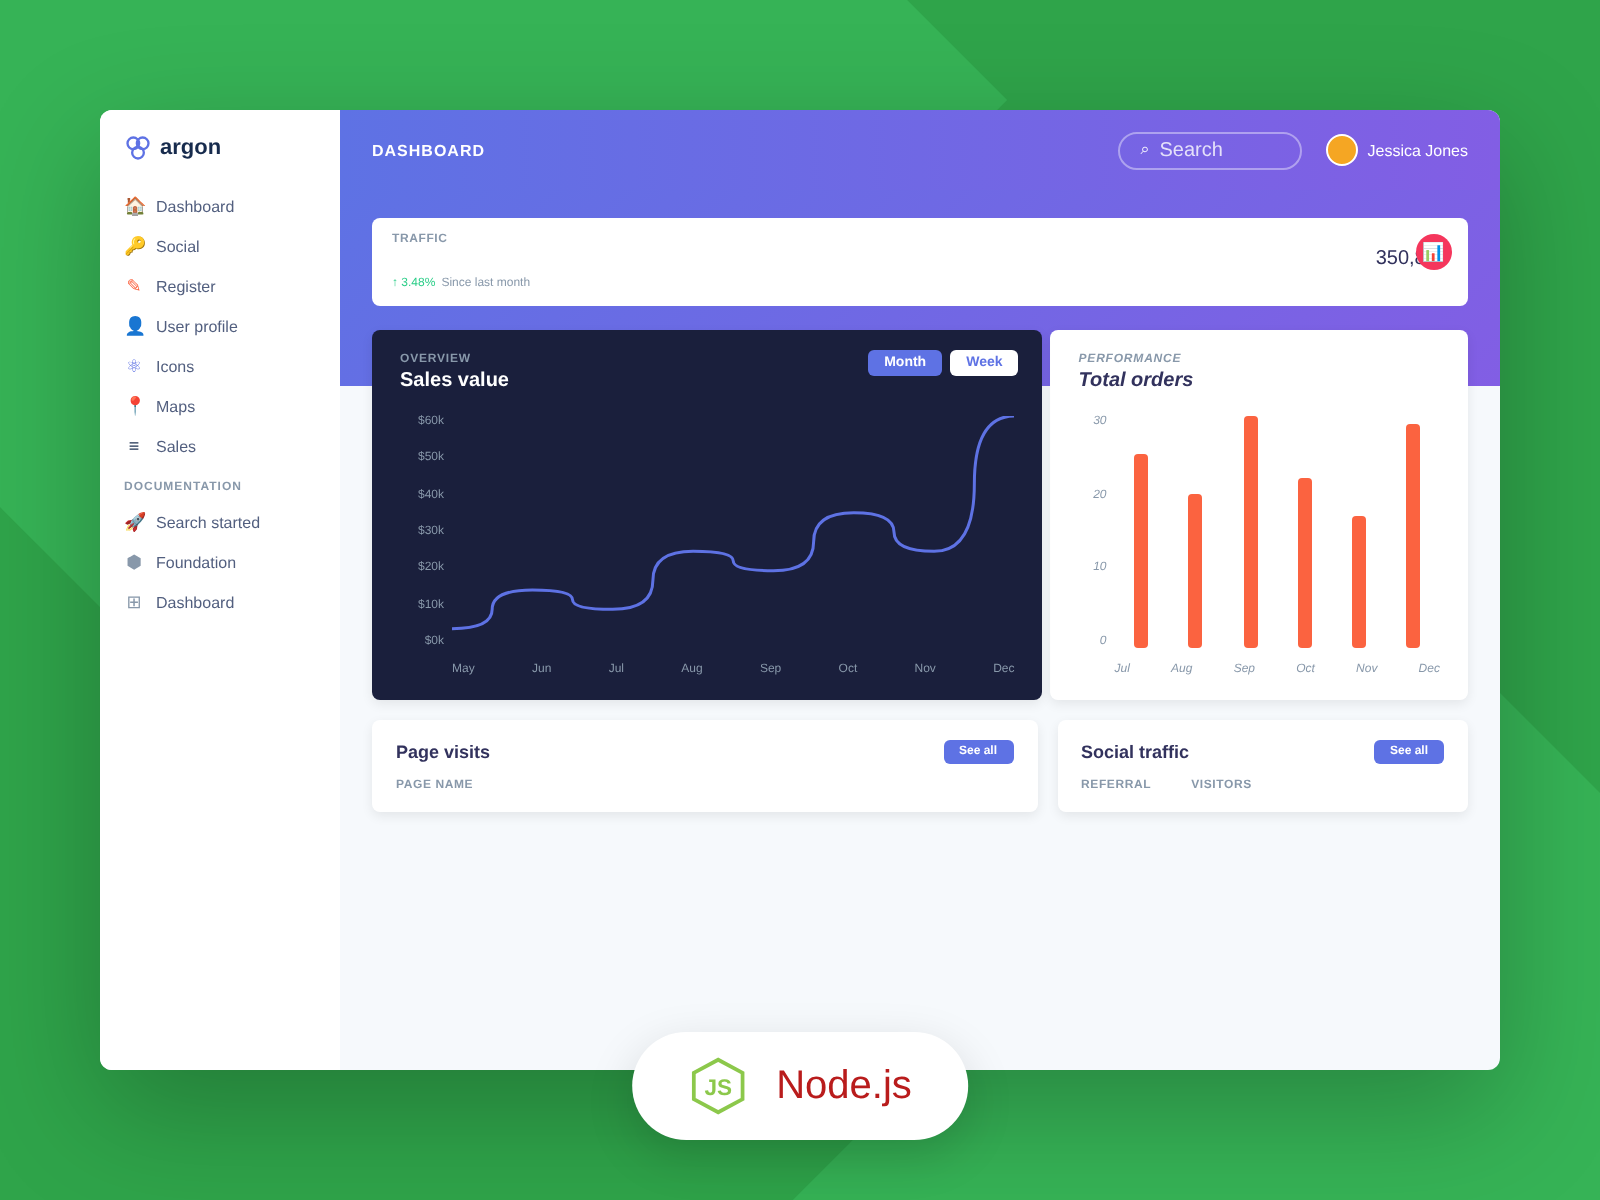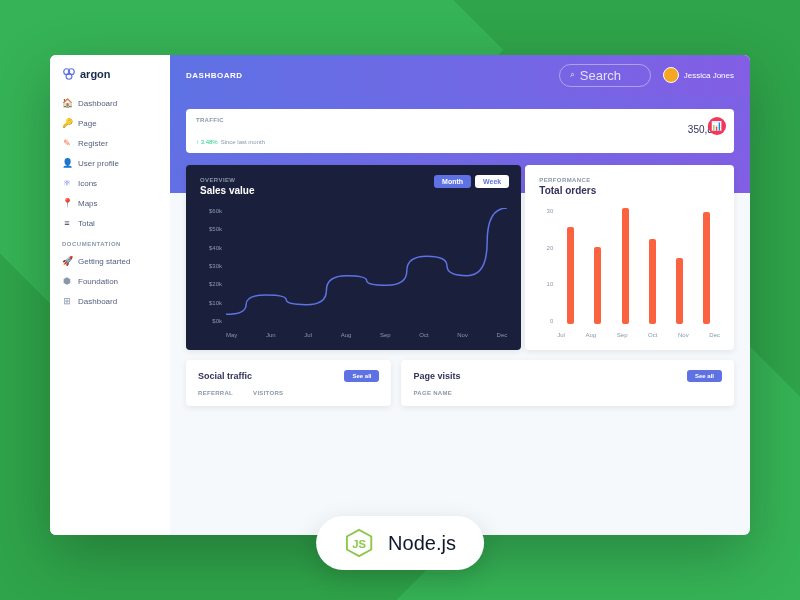--- a/index.html
+++ b/index.html
@@ -13,21 +13,21 @@
 .brand-icon { width: 14px; height: 14px; }
 .brand-text { font-weight: 700; color: #172b4d; font-size: 11px; }
 .nav-item { display: flex; align-items: center; gap: 6px; padding: 5px 12px; color: #525f7f; cursor: pointer; }
 .nav-item .mi { width: 10px; text-align: center; font-size: 9px; }
 .nav-sep { padding: 8px 12px 4px; font-size: 6px; color: #8898aa; letter-spacing: 0.5px; font-weight: 600; }
 .main { flex: 1; display: flex; flex-direction: column; }
 .topbar { height: 40px; background: linear-gradient(90deg, #5e72e4, #825ee4); display: flex; align-items: center; padding: 0 16px; justify-content: space-between; }
 .topbar-left { color: #fff; font-size: 8px; font-weight: 600; letter-spacing: 0.5px; }
 .topbar-right { display: flex; align-items: center; gap: 12px; }
 .search { display: flex; align-items: center; border: 1px solid rgba(255,255,255,0.4); border-radius: 20px; padding: 3px 10px; gap: 5px; }
-.search input { background: transparent; border: none; outline: none; color: #fff; font-size: 13px; width: 60px; }
+.search input { background: transparent; border: none; outline: none; color: #fff; font-size: 10px; width: 60px; }
 .search input::placeholder { color: rgba(255,255,255,0.8); }
 .user { display: flex; align-items: center; gap: 5px; color: #fff; font-size: 8px; }
 .avatar { width: 16px; height: 16px; border-radius: 50%; background: #f5a623; border: 1px solid #fff; }
 .hero { background: linear-gradient(135deg, #5e72e4, #825ee4); padding: 14px 16px 40px; }
 .stats { display: flex; gap: 10px; }
 .stat { flex: 1; background: #fff; border-radius: 4px; padding: 8px 10px; position: relative; }
 .stat-label { font-size: 6px; color: #8898aa; font-weight: 600; letter-spacing: 0.3px; }
 .stat-value { font-size: 10px; font-weight: 400; color: #32325d; margin-top: 1px; text-align: right; }
 .stat-change { font-size: 6px; margin-top: 4px; }
 .stat-change .pct { margin-right: 3px; }
@@ -44,36 +44,36 @@
 .tabs { position: absolute; top: 10px; right: 12px; display: flex; gap: 4px; }
 .tab { font-size: 7px; padding: 3px 8px; border-radius: 3px; font-weight: 600; cursor: pointer; }
 .tab.active { background: #5e72e4; color: #fff; }
 .tab.inactive { background: #fff; color: #5e72e4; }
 .sales-chart { margin-top: 12px; height: 130px; position: relative; }
 .y-axis { position: absolute; left: 0; top: 0; bottom: 14px; width: 22px; display: flex; flex-direction: column; justify-content: space-between; }
 .y-tick { font-size: 6px; color: #8898aa; text-align: right; }
 .x-axis { position: absolute; bottom: 0; left: 26px; right: 0; display: flex; justify-content: space-between; }
 .x-tick { font-size: 6px; color: #8898aa; }
 .plot { position: absolute; left: 26px; right: 0; top: 0; bottom: 14px; }
-.orders-card { flex: 1; padding: 12px 14px; }
+.orders-card { flex: 1; padding: 12px 14px; font-style: italic; }
 .orders-card .card-title { color: #32325d; }
 .orders-chart { margin-top: 12px; height: 130px; position: relative; }
 .bars { position: absolute; left: 18px; right: 0; top: 0; bottom: 14px; display: flex; align-items: flex-end; justify-content: space-around; }
 .bar { width: 7px; background: #fb6340; border-radius: 2px; }
 .bottom-row { padding: 10px 16px 16px; display: flex; gap: 10px; }
 .table-card { background: #fff; border-radius: 4px; box-shadow: 0 2px 6px rgba(0,0,0,0.08); padding: 10px 12px; }
 .pv-card { flex: 1.7; }
 .st-card { flex: 1; }
 .table-head { display: flex; justify-content: space-between; align-items: center; }
 .table-title { font-size: 9px; font-weight: 700; color: #32325d; }
 .see-all { background: #5e72e4; color: #fff; font-size: 6px; padding: 3px 8px; border-radius: 3px; font-weight: 600; cursor: pointer; }
 .cols { display: flex; margin-top: 8px; font-size: 6px; color: #8898aa; font-weight: 600; letter-spacing: 0.3px; gap: 20px; }
 .badge-pill { position: absolute; bottom: 30px; left: 50%; transform: translateX(-50%); background: #fff; border-radius: 30px; padding: 12px 28px; display: flex; align-items: center; gap: 14px; box-shadow: 0 8px 24px rgba(0,0,0,0.15); }
 .node-logo { width: 30px; height: 30px; }
-.badge-text { font-size: 20px; color: #0f172a; font-weight: 400; }
+.badge-text { font-size: 20px; color: #b91c1c; font-weight: 400; }
 </style>
 </head>
 <body>
 
 <div class="bg-shape s1"></div>
 <div class="bg-shape s2"></div>
 
 <div class="window">
   <div class="sidebar">
     <div class="brand">
@@ -84,48 +84,48 @@
         </svg>
       <span class="brand-text">argon</span>
     </div>
     <div id="nav-main">
         <div class="nav-item">
           <span class="mi" style="color:#5e72e4">🏠</span>
           <span>Dashboard</span>
         </div>
         <div class="nav-item">
           <span class="mi" style="color:#11cdef">🔑</span>
-          <span>Page</span>
+          <span>Social</span>
         </div>
         <div class="nav-item">
           <span class="mi" style="color:#fb6340">✎</span>
           <span>Register</span>
         </div>
         <div class="nav-item">
           <span class="mi" style="color:#ffd600">👤</span>
           <span>User profile</span>
         </div>
         <div class="nav-item">
           <span class="mi" style="color:#5e72e4">⚛</span>
           <span>Icons</span>
         </div>
         <div class="nav-item">
           <span class="mi" style="color:#f5365c">📍</span>
           <span>Maps</span>
         </div>
         <div class="nav-item">
           <span class="mi" style="color:#172b4d">≡</span>
-          <span>Total</span>
+          <span>Sales</span>
         </div>
       </div>
     <div class="nav-sep">DOCUMENTATION</div>
     <div id="nav-docs">
         <div class="nav-item">
           <span class="mi" style="color:#8898aa">🚀</span>
-          <span>Getting started</span>
+          <span>Search started</span>
         </div>
         <div class="nav-item">
           <span class="mi" style="color:#8898aa">⬢</span>
           <span>Foundation</span>
         </div>
         <div class="nav-item">
           <span class="mi" style="color:#8898aa">⊞</span>
           <span>Dashboard</span>
         </div>
       </div>
@@ -215,38 +215,38 @@
               <div class="x-tick">Sep</div>
               <div class="x-tick">Oct</div>
               <div class="x-tick">Nov</div>
               <div class="x-tick">Dec</div>
             </div>
         </div>
       </div>
     </div>
 
     <div class="bottom-row">
+      <div class="table-card pv-card">
+        <div class="table-head">
+          <div class="table-title">Page visits</div>
+          <div class="see-all">See all</div>
+        </div>
+        <div class="cols">
+            <span>PAGE NAME</span>
+          </div>
+      </div>
       <div class="table-card st-card">
         <div class="table-head">
           <div class="table-title">Social traffic</div>
           <div class="see-all">See all</div>
         </div>
         <div class="cols">
           <span>REFERRAL</span>
           <span>VISITORS</span>
         </div>
-      </div>
-      <div class="table-card pv-card">
-        <div class="table-head">
-          <div class="table-title">Page visits</div>
-          <div class="see-all">See all</div>
-        </div>
-        <div class="cols">
-            <span>PAGE NAME</span>
-          </div>
       </div>
     </div>
   </div>
 </div>
 
 <div class="badge-pill">
   <svg class="node-logo" viewBox="0 0 32 32">
       <polygon points="16,2 29,9 29,23 16,30 3,23 3,9" fill="none" stroke="#8cc84b" stroke-width="2"></polygon>
       <text x="16" y="21" text-anchor="middle" font-size="12" font-weight="bold" fill="#8cc84b">JS</text>
     </svg>

